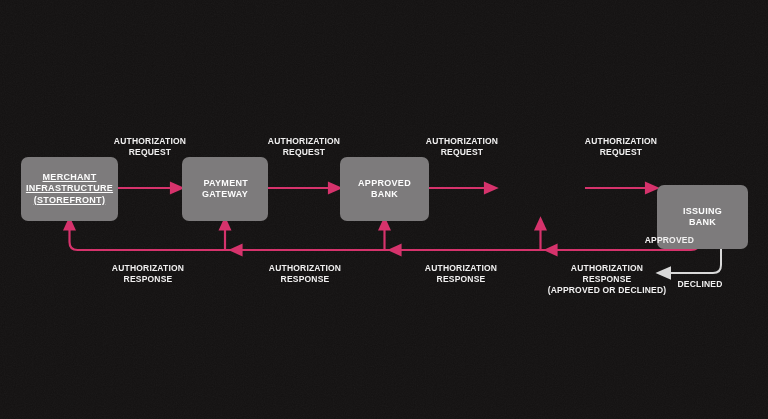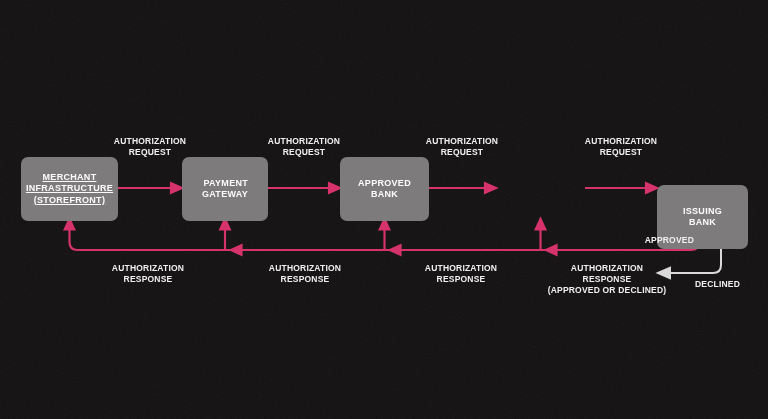--- a/index.html
+++ b/index.html
@@ -54,21 +54,21 @@
   }
   .lbl-req-1 { left: 105px; top: 136px; width: 90px; }
   .lbl-req-2 { left: 259px; top: 136px; width: 90px; }
   .lbl-req-3 { left: 417px; top: 136px; width: 90px; }
   .lbl-req-4 { left: 576px; top: 136px; width: 90px; }
   .lbl-res-1 { left: 103px; top: 263px; width: 90px; }
   .lbl-res-2 { left: 260px; top: 263px; width: 90px; }
   .lbl-res-3 { left: 416px; top: 263px; width: 90px; }
   .lbl-res-4 { left: 542px; top: 263px; width: 130px; }
   .lbl-approved { left: 618px; top: 235px; width: 76px; text-align: right; }
-  .lbl-declined { left: 660px; top: 279px; width: 80px; text-align: right; }
+  .lbl-declined { left: 660px; top: 279px; width: 80px; text-align: center; }
   .grain { position: absolute; left: 0; top: 0; }
 </style>
 </head>
 <body>
 
 <div class="stage">
 
   <svg class="connectors" viewBox="0 0 768 419" xmlns="http://www.w3.org/2000/svg">
     <defs>
       <filter id="noise">

